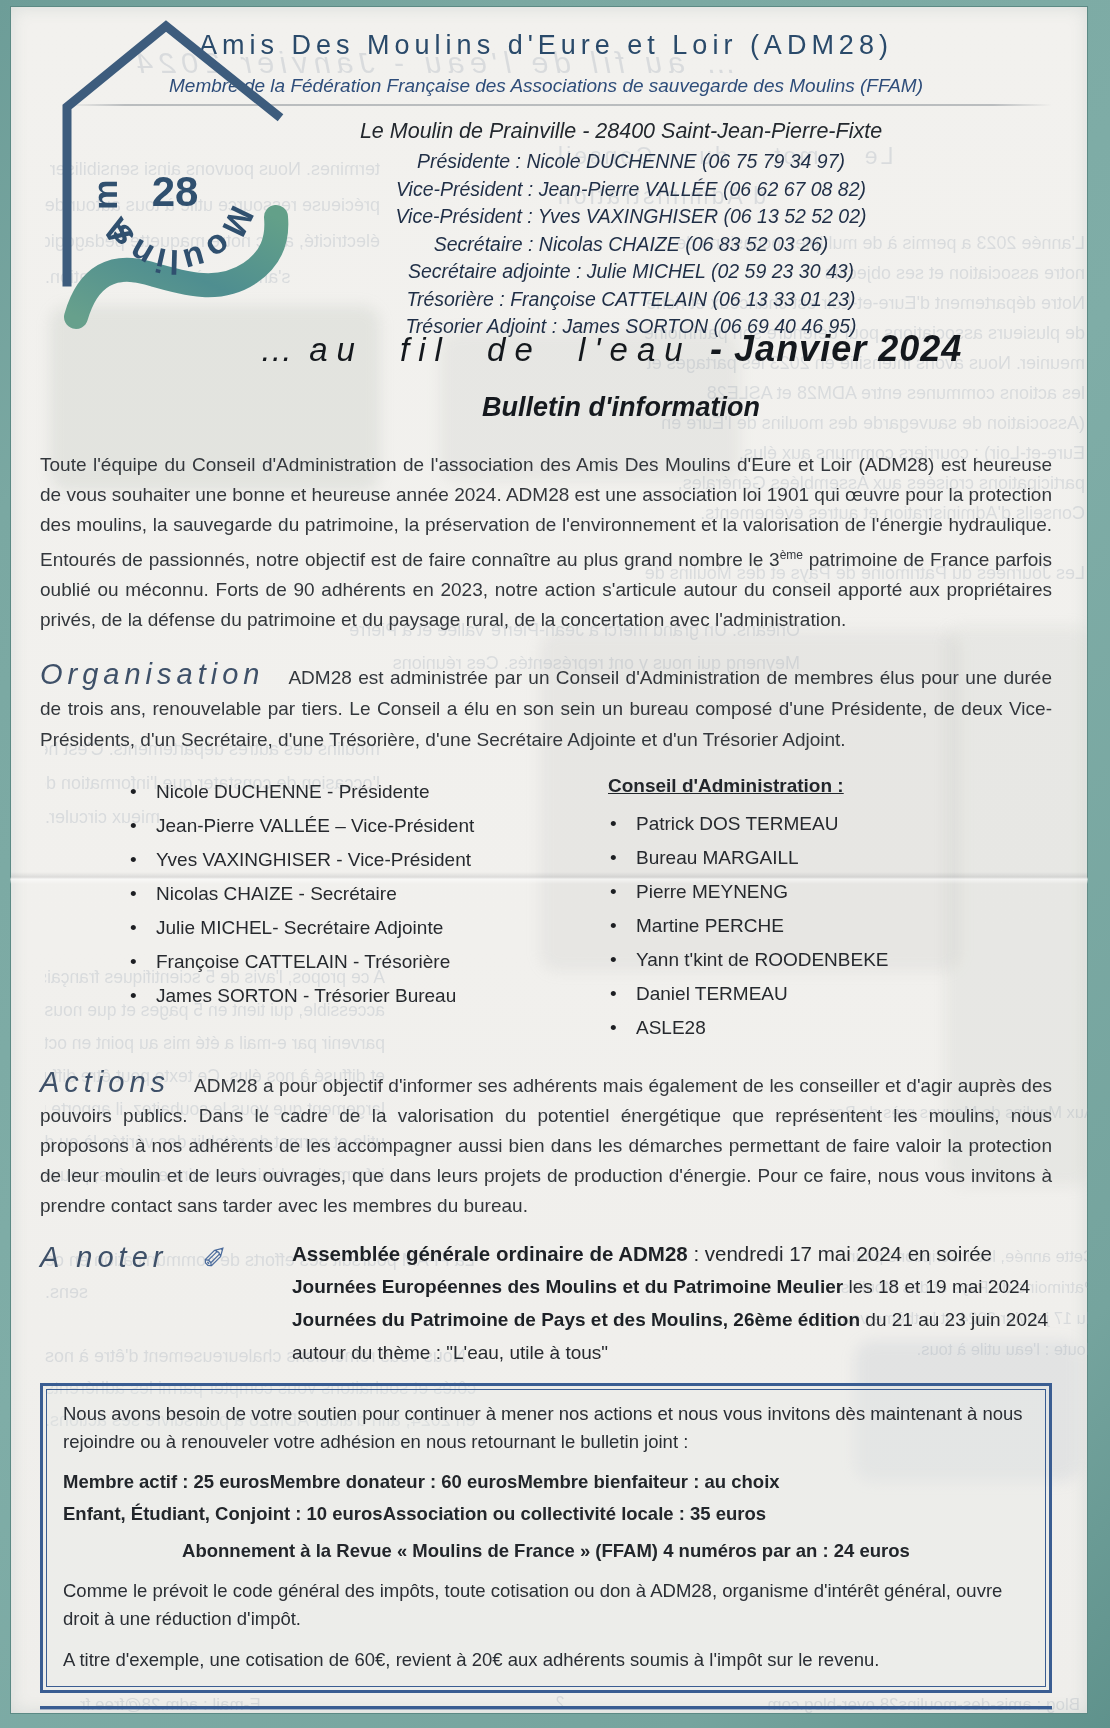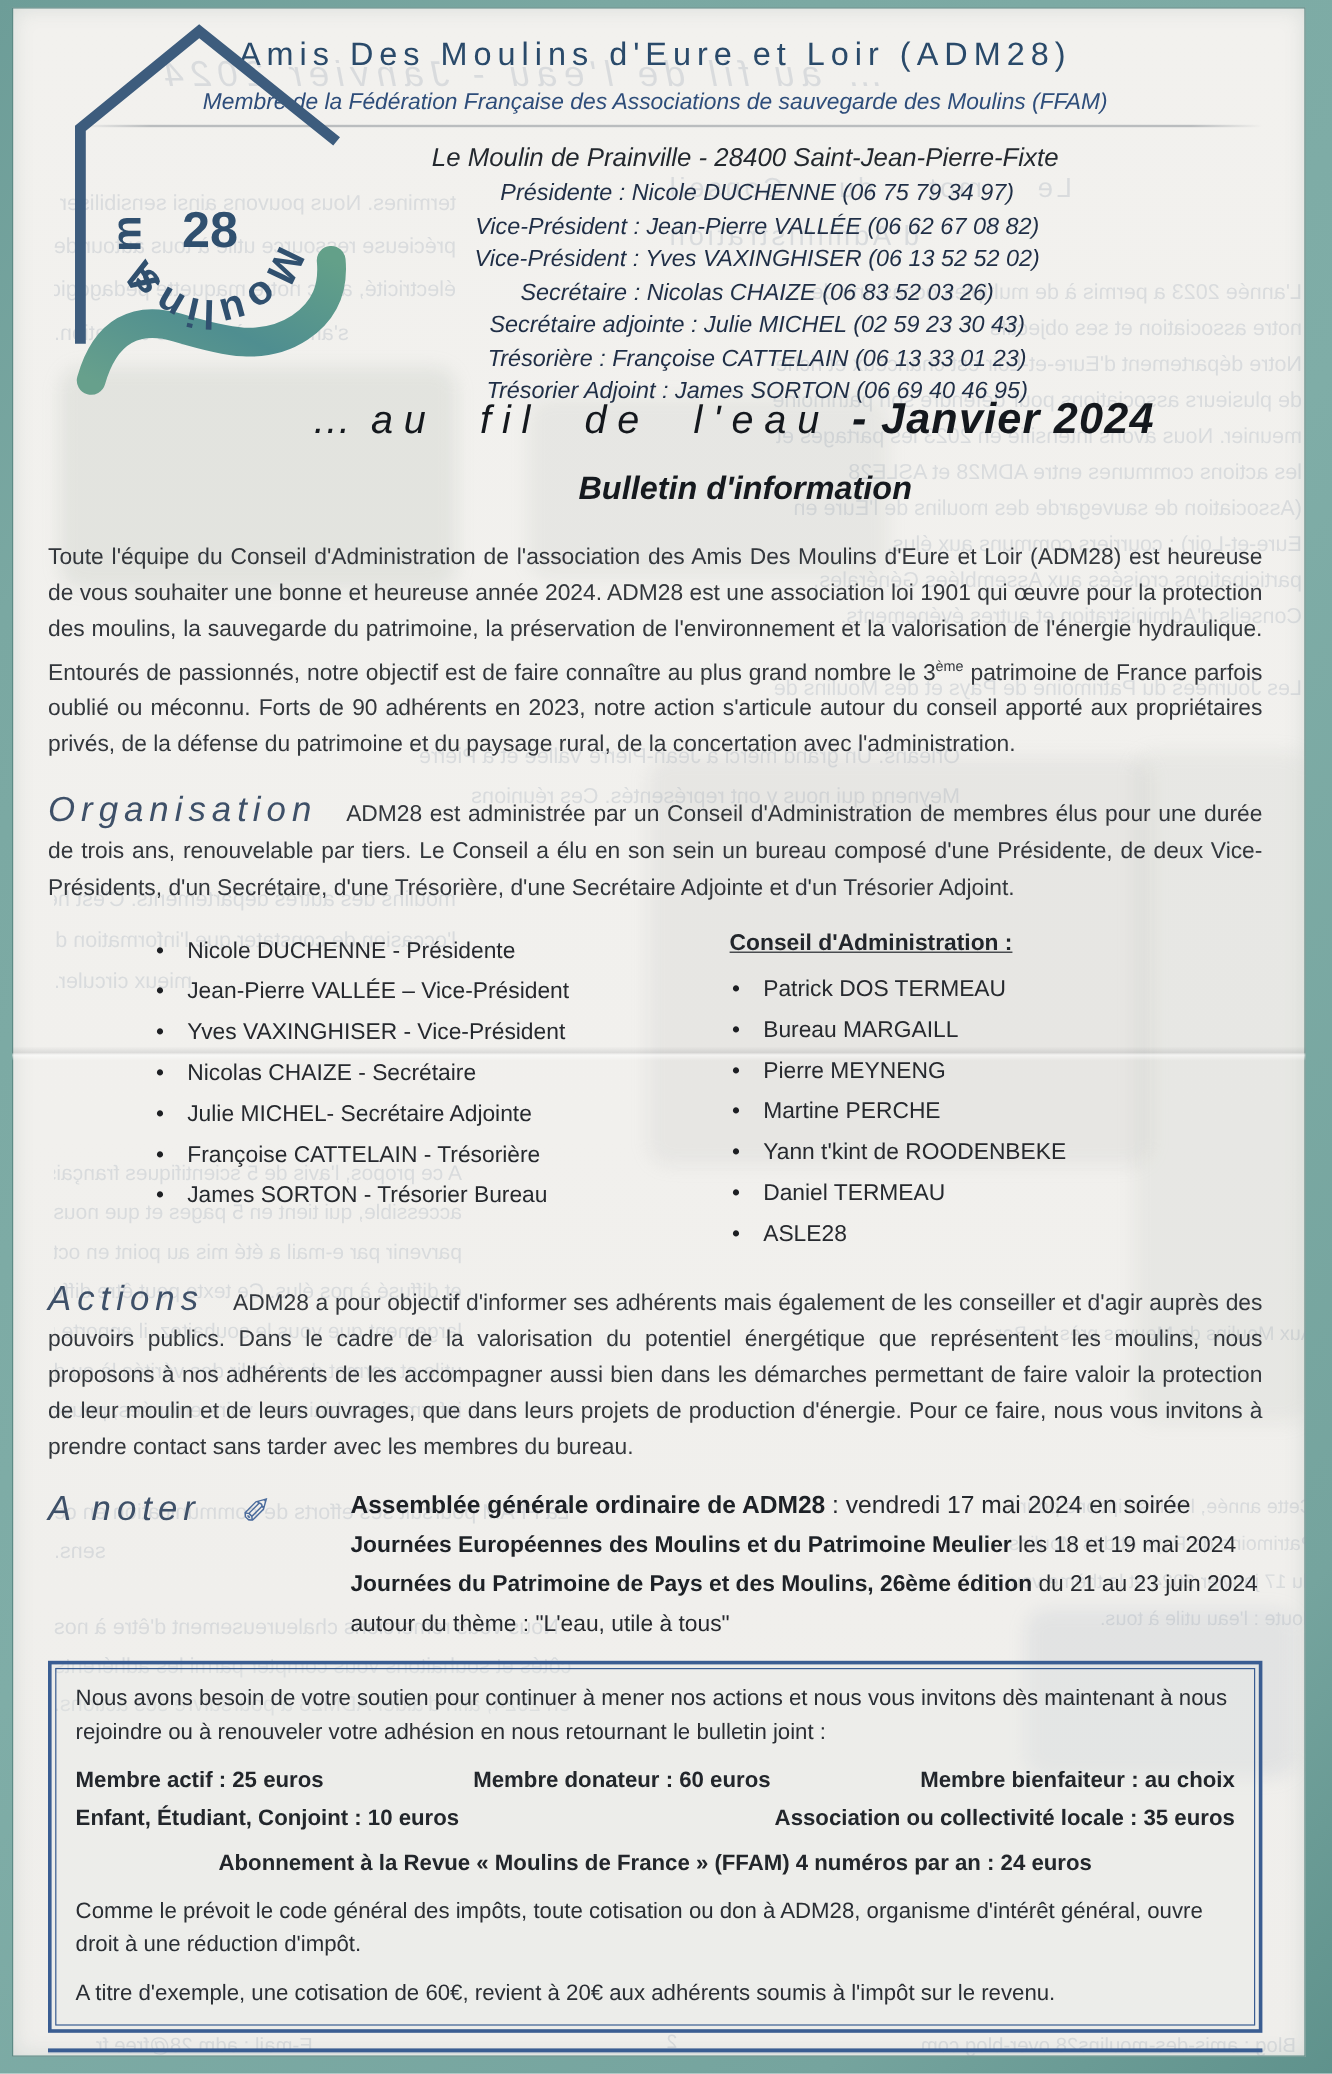--- a/index.html
+++ b/index.html
@@ -65,21 +65,21 @@
   .pencil{display:inline-block;font-size:30px;color:#4a6b9c;transform:rotate(-90deg);margin-left:12px;}
   .noter-lines{flex:1;font-size:19px;line-height:33px;color:#26292e;}
   .noter-lines .evt{font-weight:400;}
   .noter-lines .evt b{font-weight:700;color:#1d2126;}
   .noter-lines .evt.big{font-size:20.5px;}
 
   
   .mbox{margin-top:14px;border:3px solid #3a5d92;padding:3px;background:rgba(232,234,232,.35);}
   .mbox-inner{border:1px solid #3a5d92;padding:10px 16px 12px 16px;font-size:18.5px;line-height:28px;color:#2a2e34;}
   .mbox-intro{font-weight:500;}
-  .fee-row{display:flex;justify-content:space-between;font-weight:700;color:#22262b;}
+  .fee-row{display:flex;font-weight:700;color:#22262b;}
   .fee-row.r1{margin-top:12px;}
   .fee-row.r2{margin-top:4px;}
   .subscription{margin-top:9px;text-align:center;font-weight:700;color:#22262b;}
   .tax-note{margin-top:12px;font-weight:500;}
   .example{margin-top:13px;font-weight:500;}
 
   
   .rule-blue{margin-top:13px;height:3px;background:#3a5d92;box-shadow:0 1px 0 rgba(58,93,146,.4);}
 </style>
 </head>

